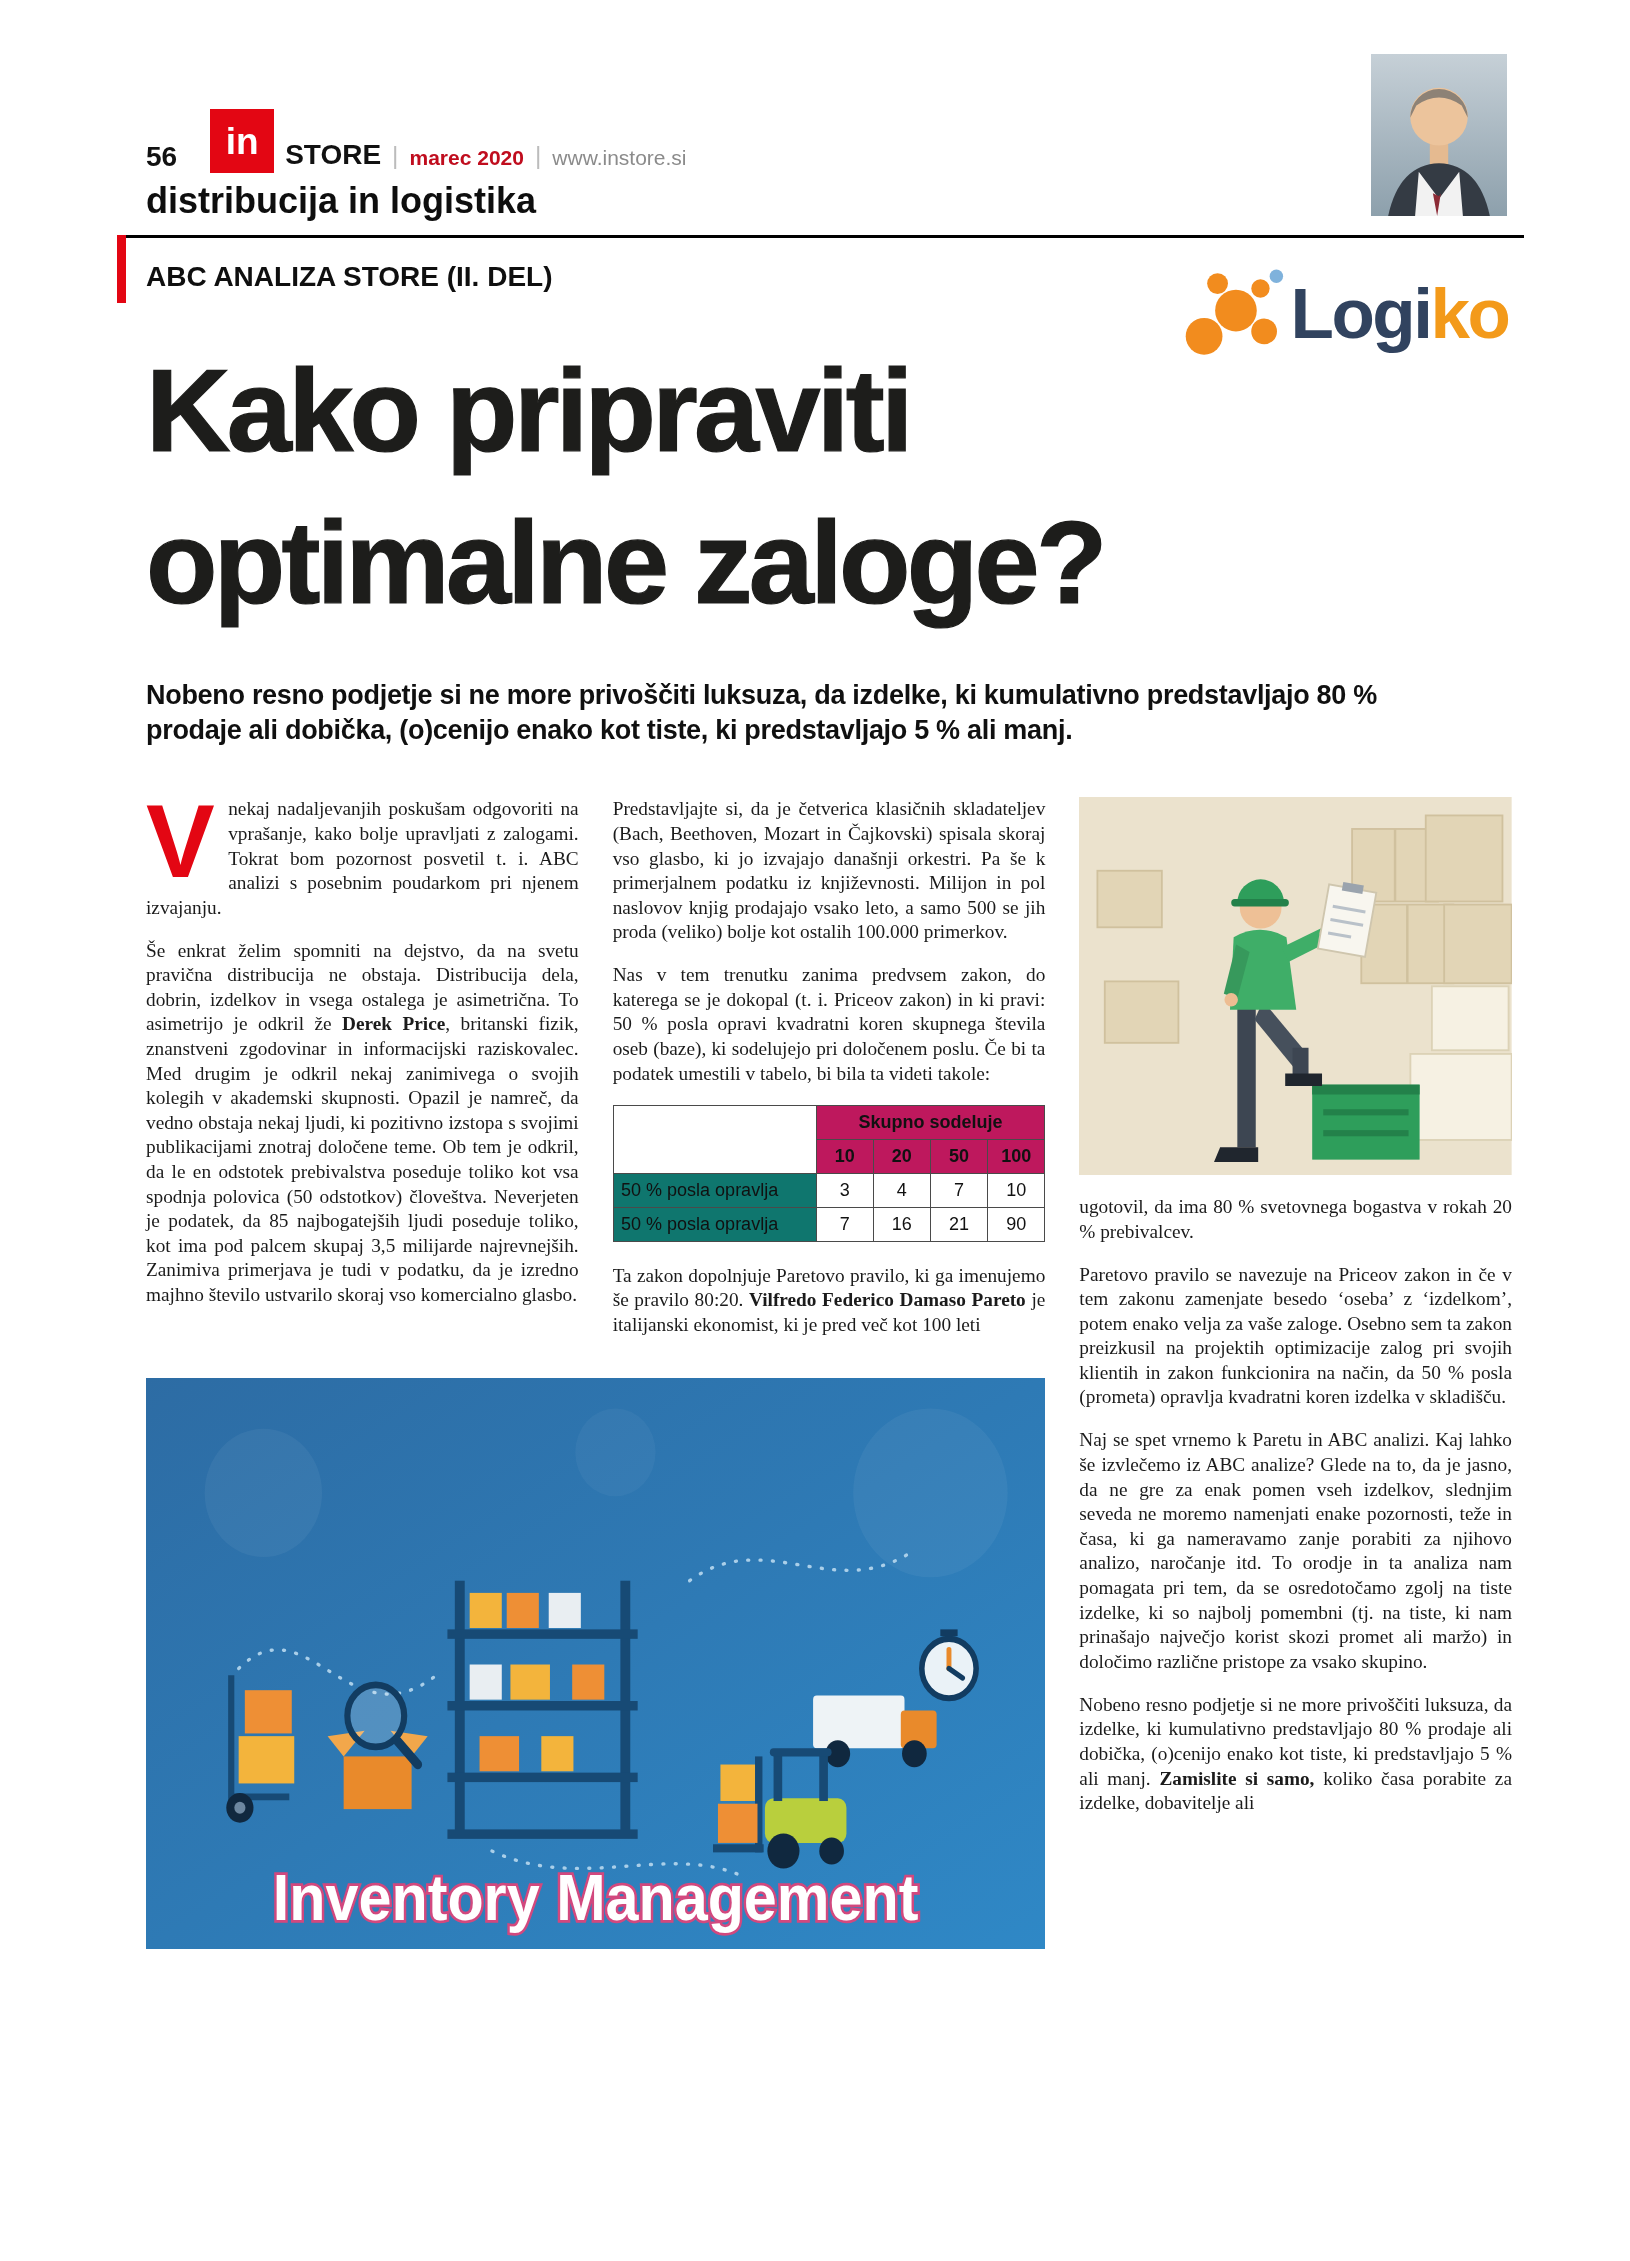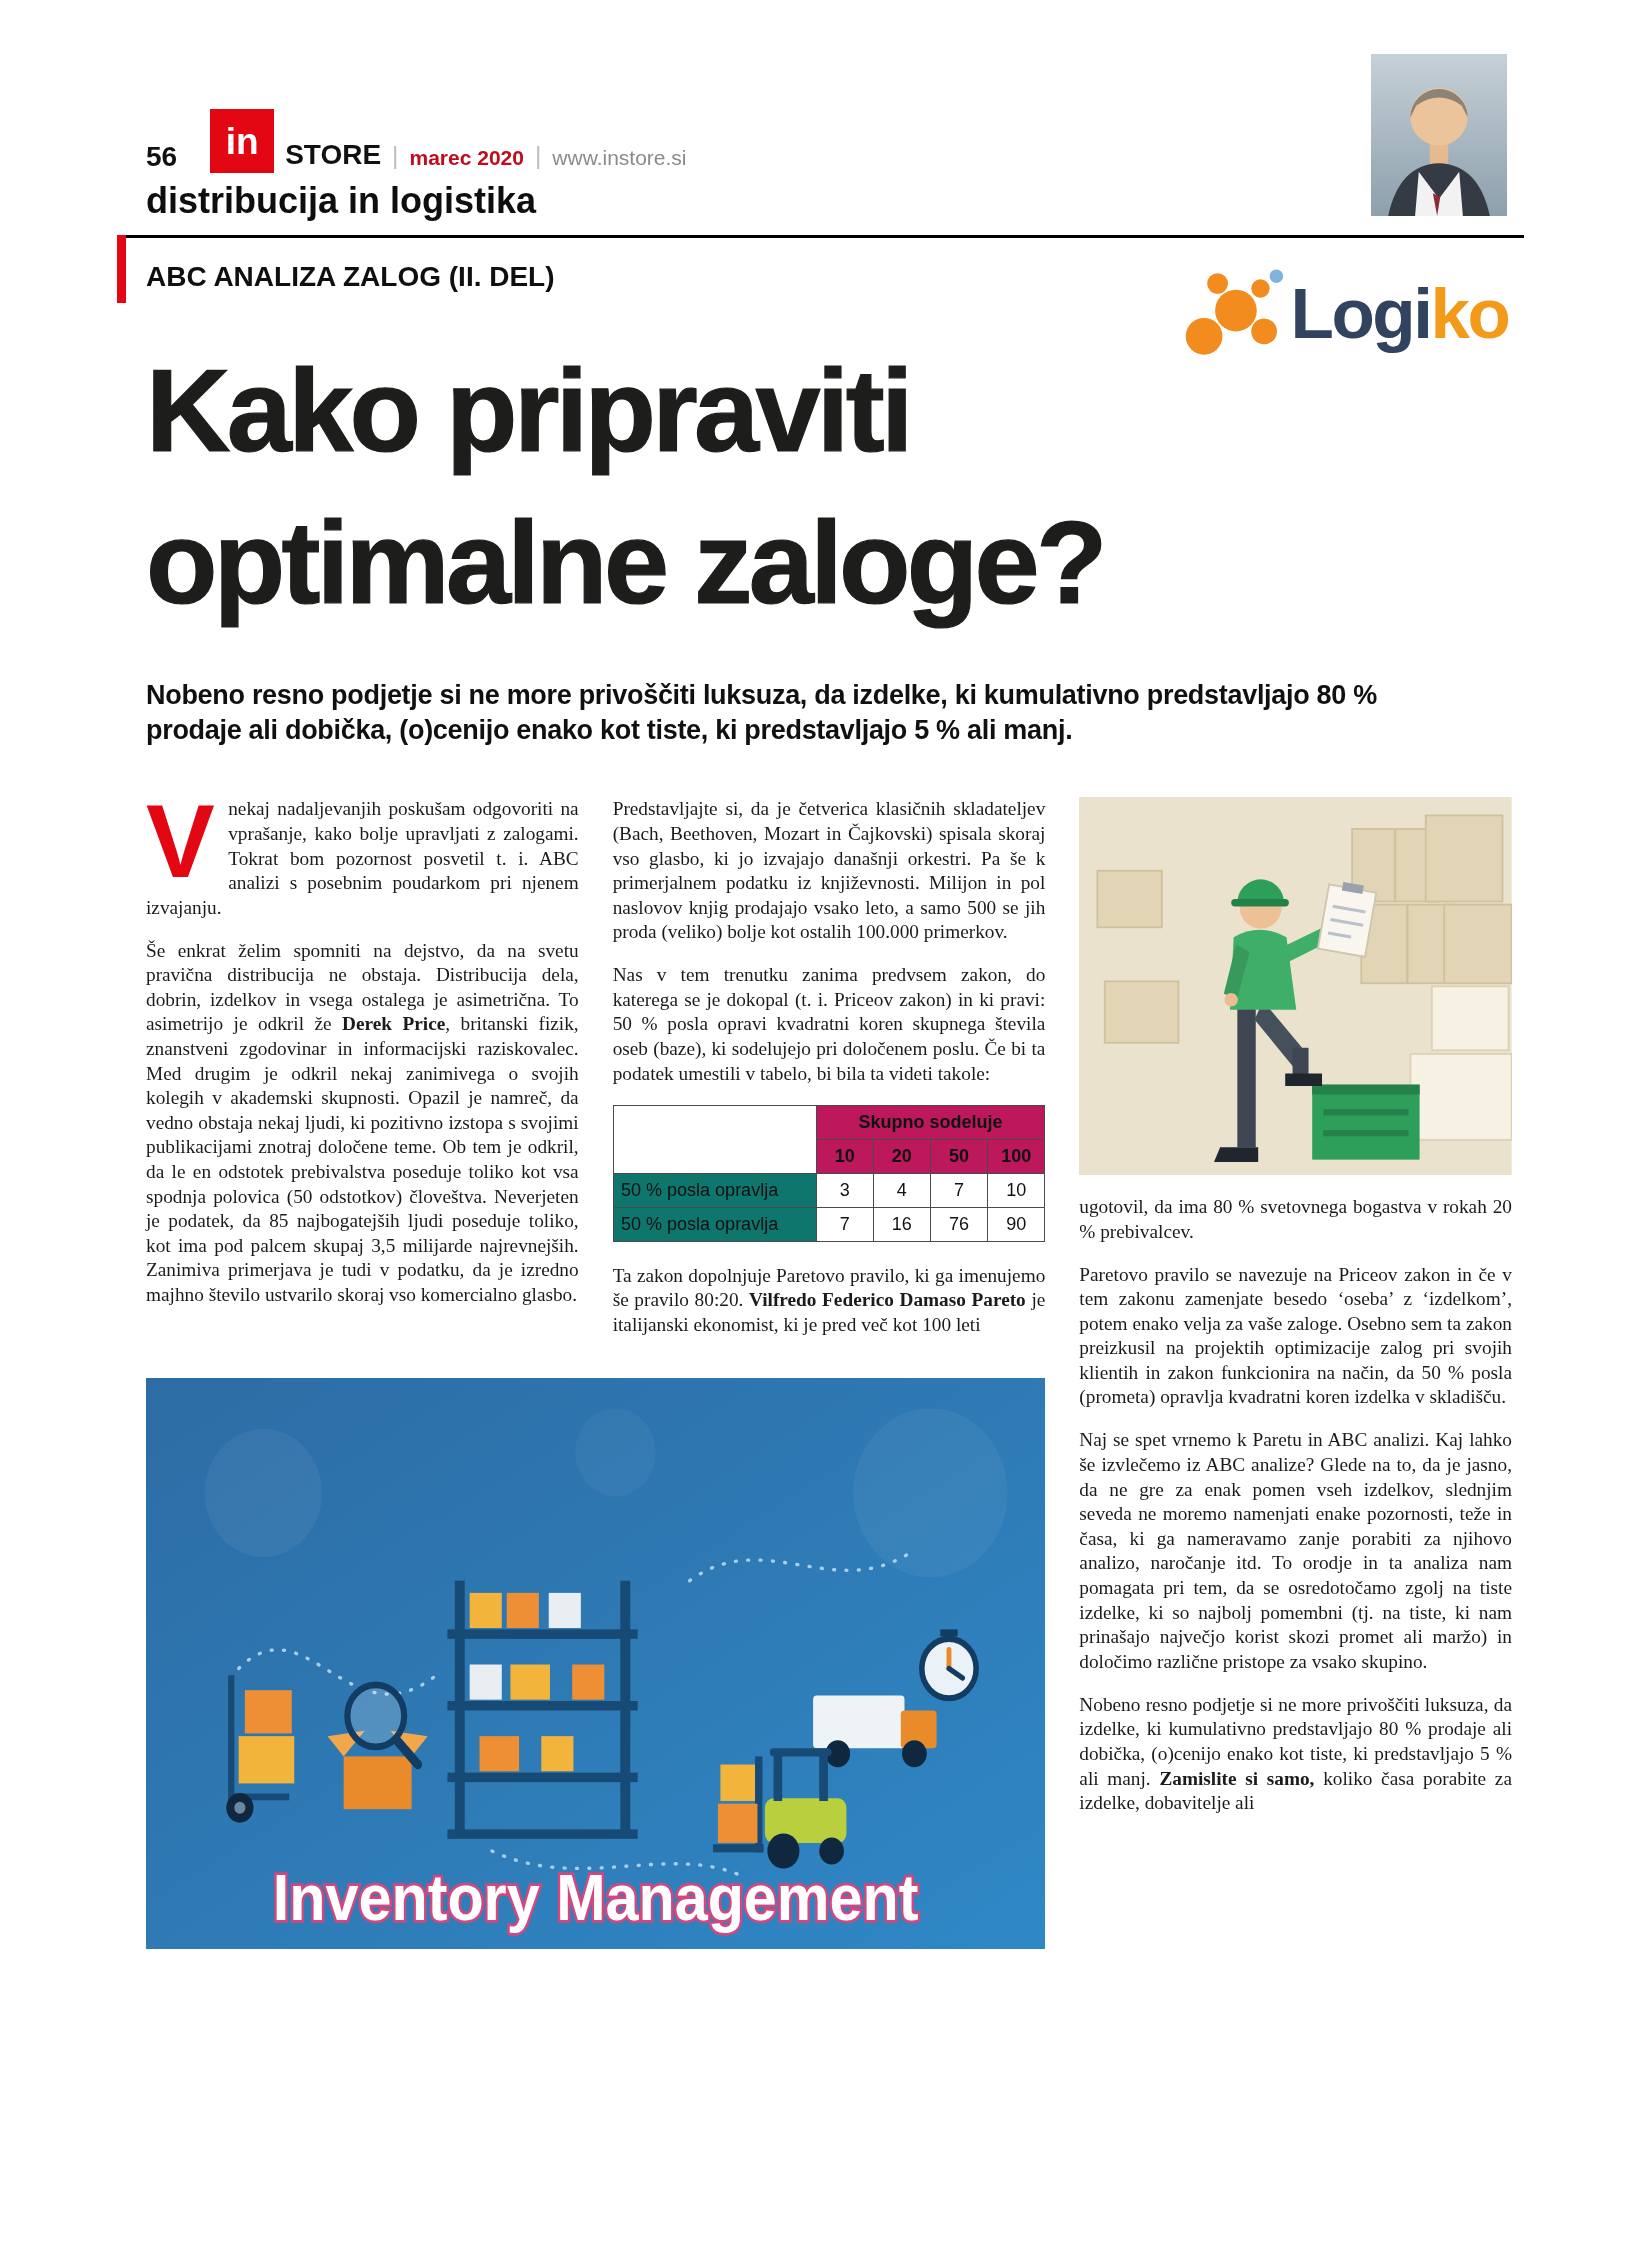--- a/index.html
+++ b/index.html
@@ -98,21 +98,21 @@
       <circle cx="111" cy="102" r="47" fill="#ecc49c"></circle>
       <path d="M64 104 a47 47 0 0 1 94 0 l-10 -20 q-37 -26 -74 0 z" fill="#8d8276"></path>
     </svg>
   </div>
 
   <div class="rule">
       <span class="tick"></span>
     </div>
 
   <div class="article-head">
-    <div class="kicker">ABC ANALIZA ZALOG (II. DEL)</div>
+    <div class="kicker">ABC ANALIZA STORE (II. DEL)</div>
 
     <div class="logiko">
       <svg class="logiko-icon" viewBox="0 0 168 160">
         <g fill="#f28c1e">
           <circle cx="36" cy="118" r="30"></circle>
           <circle cx="88" cy="76" r="34"></circle>
           <circle cx="58" cy="32" r="17"></circle>
           <circle cx="128" cy="40" r="15"></circle>
           <circle cx="134" cy="110" r="21"></circle>
         </g>
@@ -153,21 +153,21 @@
             <td class="label">50 % posla opravlja</td>
             <td class="num">3</td>
             <td class="num">4</td>
             <td class="num">7</td>
             <td class="num">10</td>
           </tr>
           <tr>
             <td class="label">50 % posla opravlja</td>
             <td class="num">7</td>
             <td class="num">16</td>
-            <td class="num">76</td>
+            <td class="num">21</td>
             <td class="num">90</td>
           </tr>
         </tbody>
       </table>
 
       <p class="p"><span>Ta zakon dopolnjuje Paretovo pravilo, ki ga imenujemo še pravilo 80:20. </span><b>Vilfredo Federico Damaso Pareto</b><span> je italijanski ekonomist, ki je pred več kot 100 leti</span></p>
     </div>
 
     <div class="col col3">
       <div class="worker-art">

